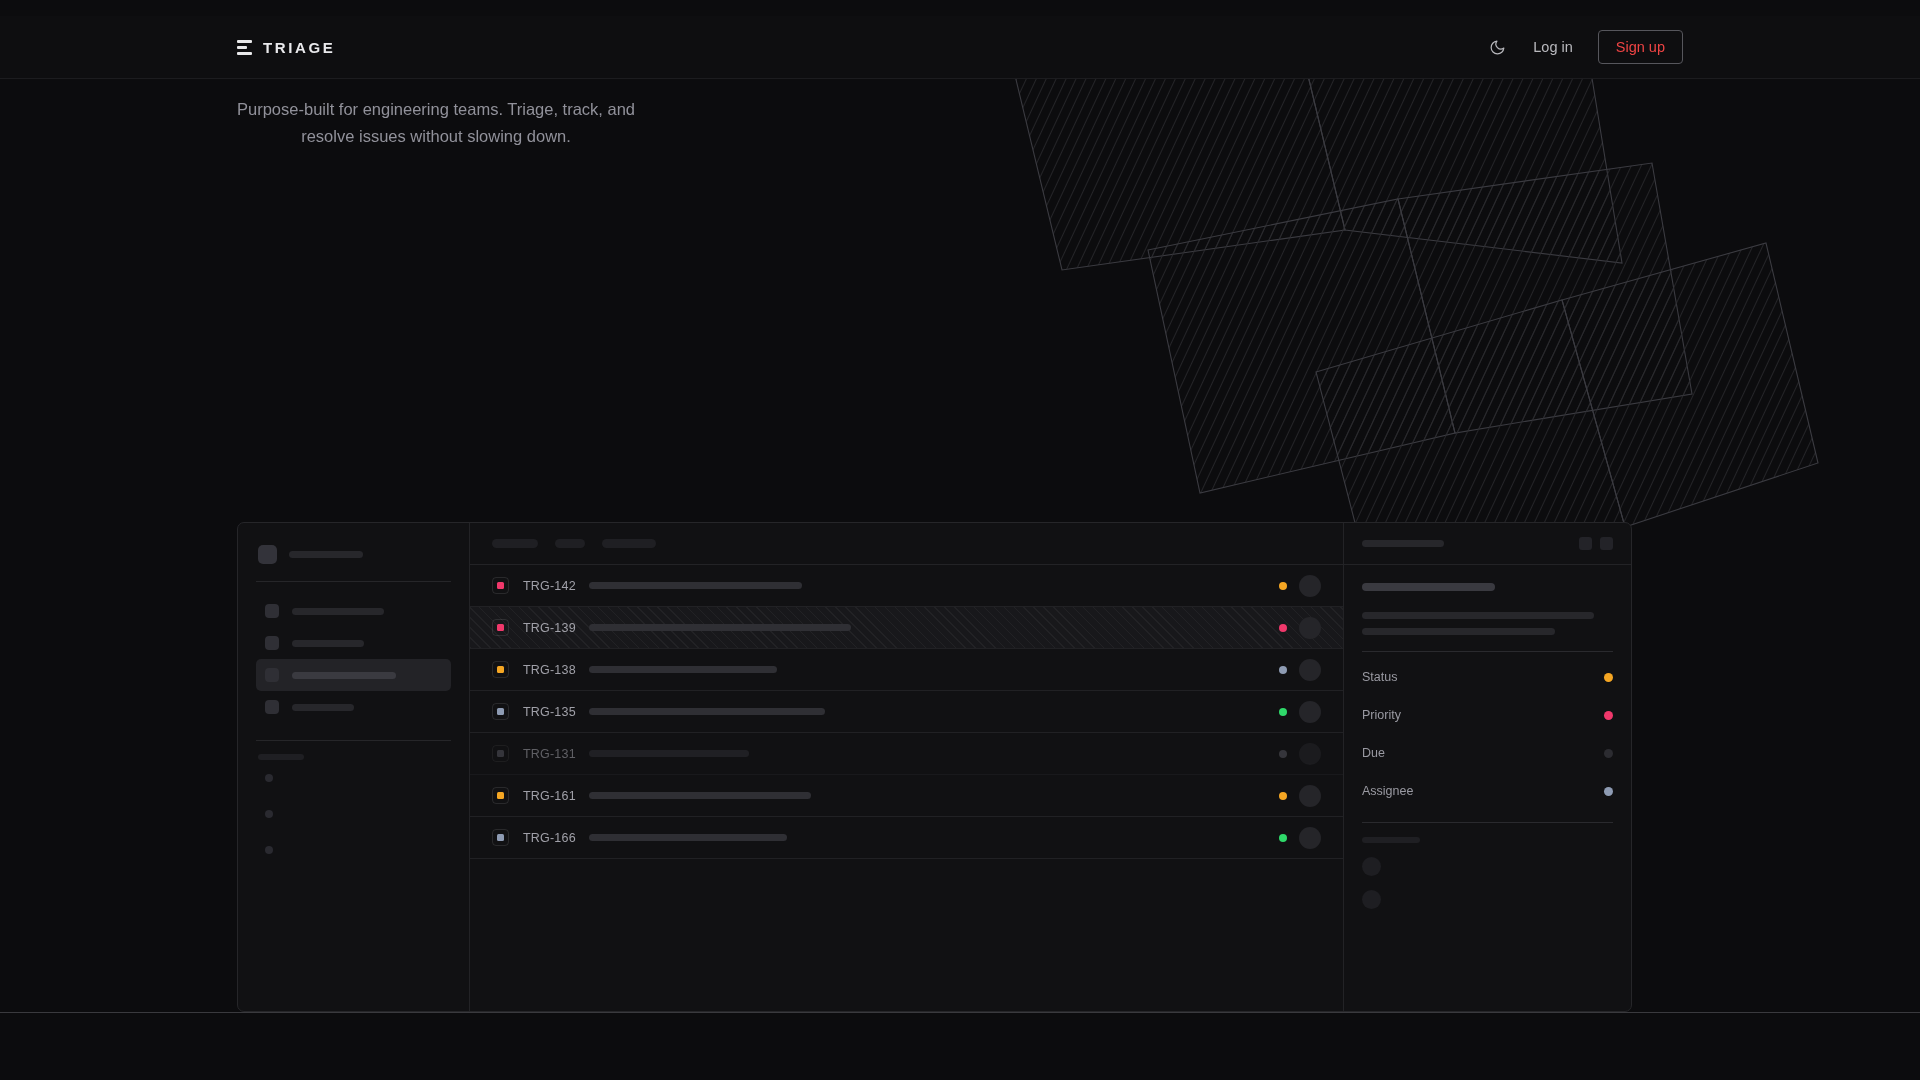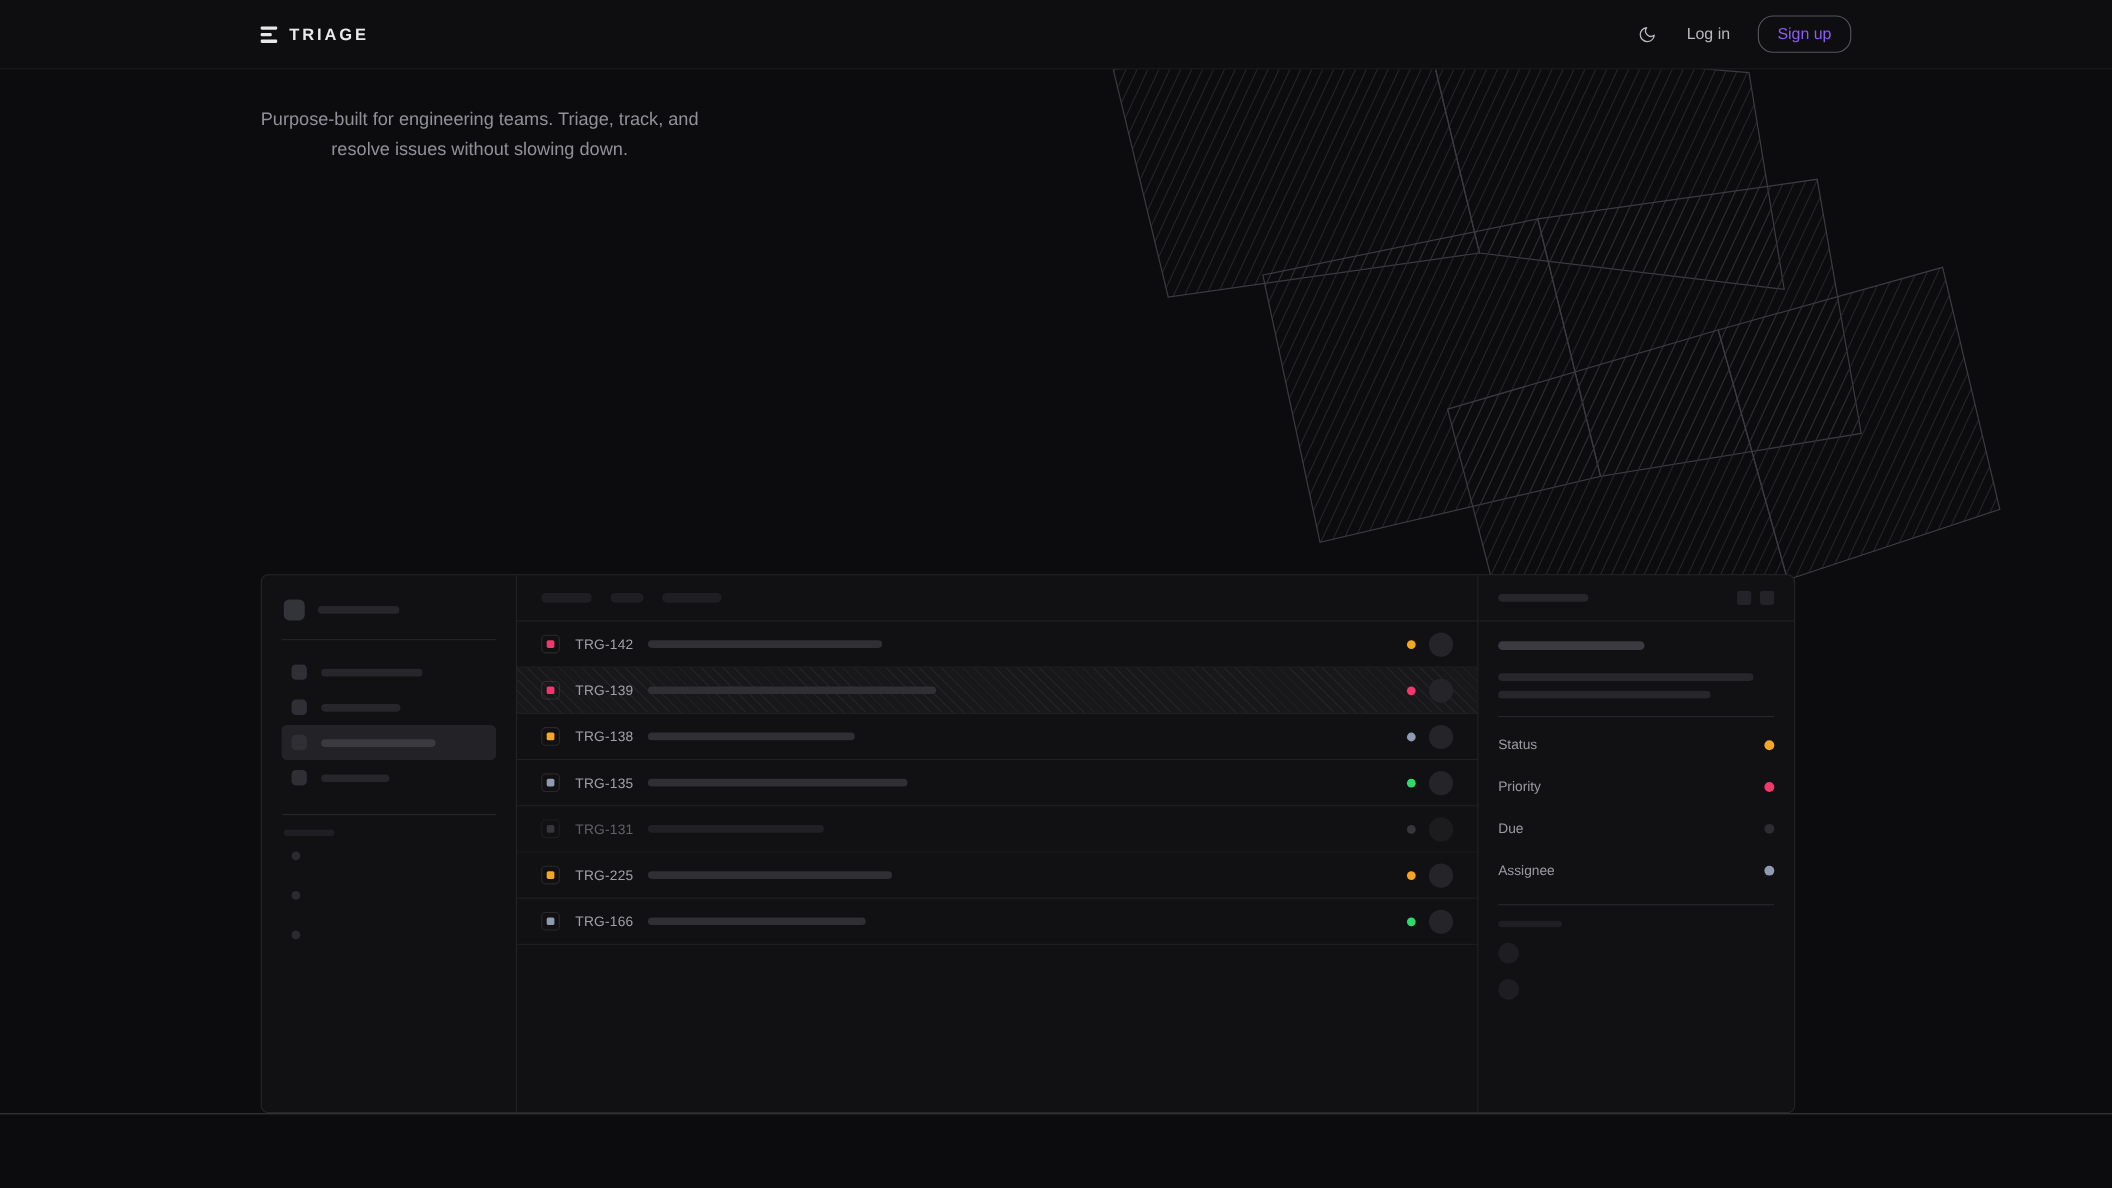--- a/index.html
+++ b/index.html
@@ -13,43 +13,43 @@
   #page{ position:relative; width:1920px; height:1080px; background:#0c0c0e; }
 
   
   .bg-art{
     position:absolute; top:0; left:0; width:1920px; height:1080px;
     pointer-events:none; z-index:0;
   }
 
   
   .topbar{
-    position:absolute; top:0; left:0; width:1920px; height:63px;
+    position:absolute; top:16px; left:0; width:1920px; height:63px;
     display:flex; align-items:center; z-index:5;
     background:#0e0e10;
     border-bottom:1px solid #1c1c1f;
   }
   .brand{ display:flex; align-items:center; gap:11px; margin-left:237px; }
   .brand-mark{ display:flex; flex-direction:column; gap:3px; width:15px; }
   .brand-mark i{ display:block; height:3px; background:#e8e8ea; border-radius:1px;}
   .brand-mark i:nth-child(1){ width:15px; }
   .brand-mark i:nth-child(2){ width:10px; }
   .brand-mark i:nth-child(3){ width:15px; }
   .brand-name{
     font-size:15px; letter-spacing:2.6px; font-weight:700; color:#e9e9ec;
   }
   .nav-right{
     margin-left:auto; margin-right:237px;
     display:flex; align-items:center; gap:25px;
   }
   .moon-btn{ width:22px; height:22px; display:flex; align-items:center; justify-content:center; cursor:pointer;}
   .login-link{ font-size:14.5px; color:#b9b9be; cursor:pointer; }
   .signup-btn{
-    font-size:14.5px; color:#8b5cf6; padding:8px 17px;
-    border:1px solid #56565c; background:transparent; border-radius:14px; cursor:pointer;
+    font-size:14.5px; color:#ef4444; padding:8px 17px;
+    border:1px solid #56565c; background:transparent; border-radius:4px; cursor:pointer;
     font-family:"Liberation Sans", sans-serif;
   }
 
   
   .hero{ position:absolute; top:63px; left:237px; z-index:3; }
   .hero h1{
     font-size:57px; line-height:1.16; font-weight:700; color:#ededf0;
     letter-spacing:-1.4px; margin-top:68px; white-space:pre-line;
   }
   .hero p{
@@ -287,21 +287,21 @@
             <span class="row-bar" style="width:160px;"></span>
             <span class="row-right">
               <span class="stat-dot" style="background:#55555d"></span>
               <span class="avatar"></span>
             </span>
           </div>
           <div class="row">
             <span class="pri-box">
               <i style="background:#f5a623"></i>
             </span>
-            <span class="row-id">TRG-225</span>
+            <span class="row-id">TRG-161</span>
             <span class="row-bar" style="width:222px;"></span>
             <span class="row-right">
               <span class="stat-dot" style="background:#f5a623"></span>
               <span class="avatar"></span>
             </span>
           </div>
           <div class="row">
             <span class="pri-box">
               <i style="background:#8e9bb3"></i>
             </span>

